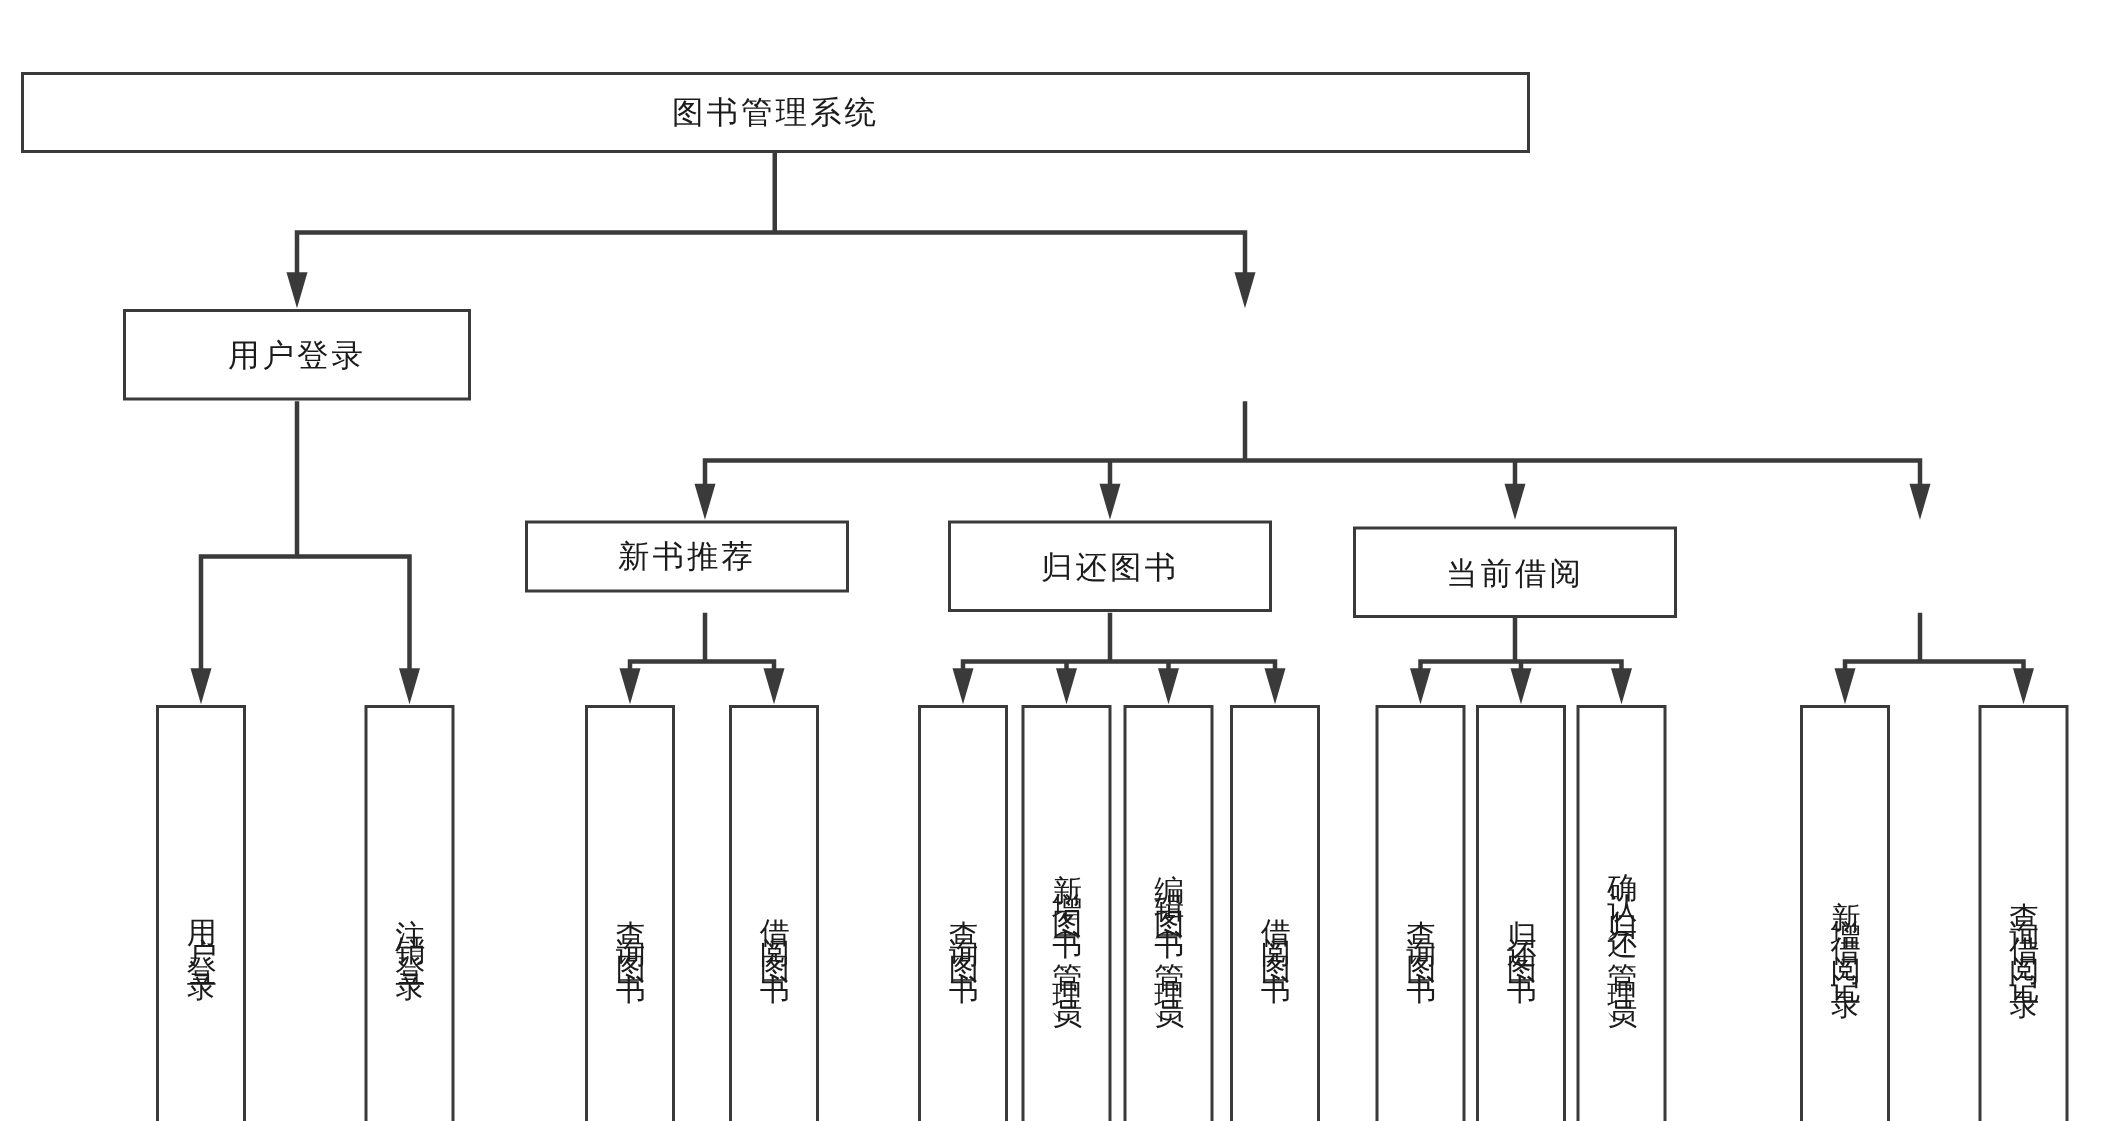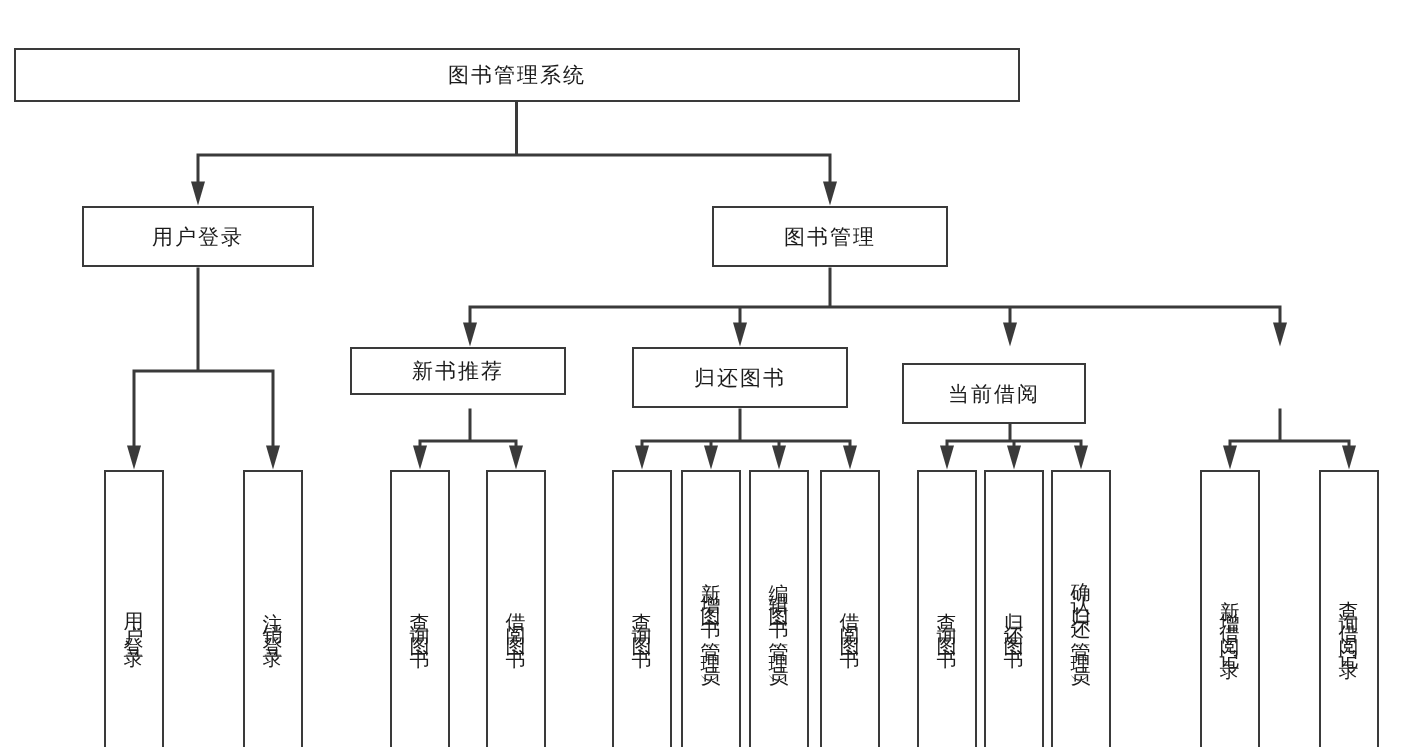--- a/index.html
+++ b/index.html
@@ -103,31 +103,28 @@
     </g>
   </svg>
 
   <div class="hbox" style="left:14px;top:13px;width:1006px;height:54px">
     <span>图书管理系统</span>
   </div>
 
   <div class="hbox" style="left:82px;top:171px;width:232px;height:61px">
     <span>用户登录</span>
   </div>
-  <div class="hbox" style="left:712px;top:171px;width:236px;height:61px">
-    <span>图书管理</span>
-  </div>
 
   <div class="hbox" style="left:350px;top:312px;width:216px;height:48px">
     <span>新书推荐</span>
   </div>
   <div class="hbox" style="left:632px;top:312px;width:216px;height:61px">
     <span>归还图书</span>
   </div>
-  <div class="hbox" style="left:902px;top:328px;width:184px;height:61px">
+  <div class="hbox" style="left:902px;top:316px;width:216px;height:61px">
     <span>当前借阅</span>
   </div>
 
   <div class="leaf" style="left:104px">
     <span class="vtext">用户登录</span>
   </div>
   <div class="leaf" style="left:243px">
     <span class="vtext">注销登录</span>
   </div>
 

